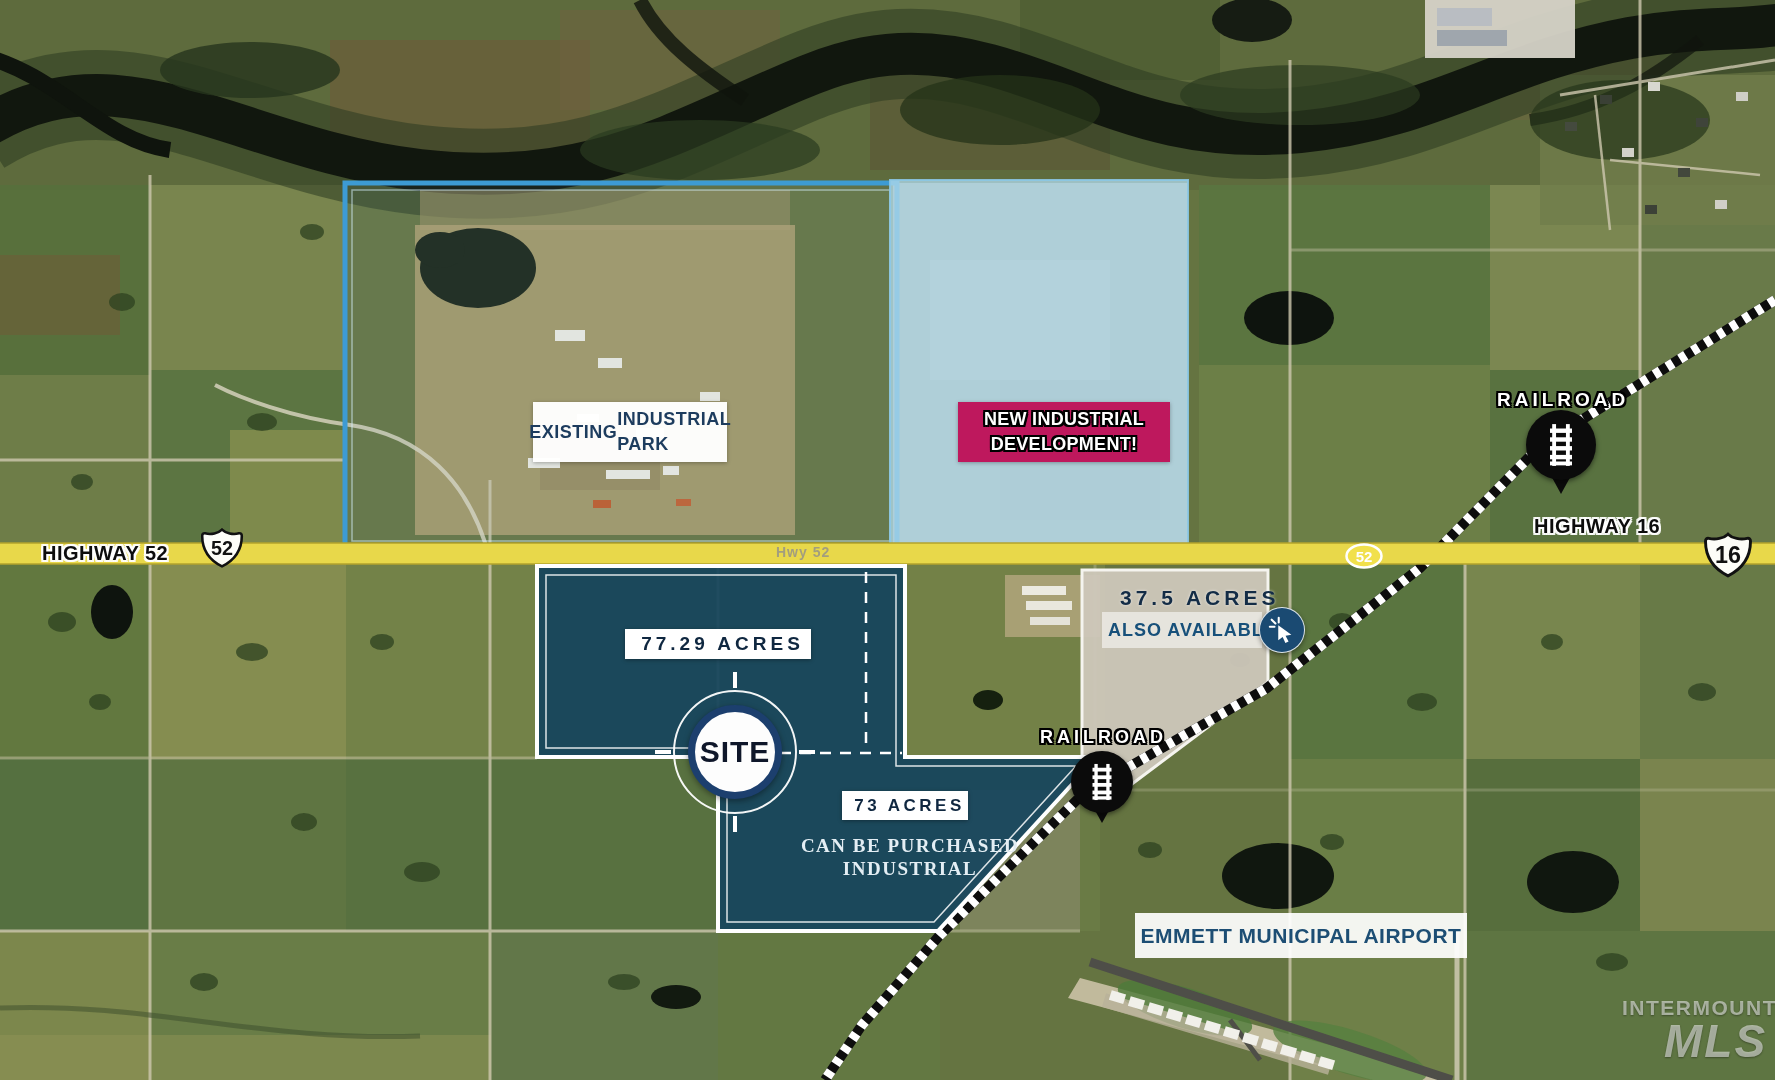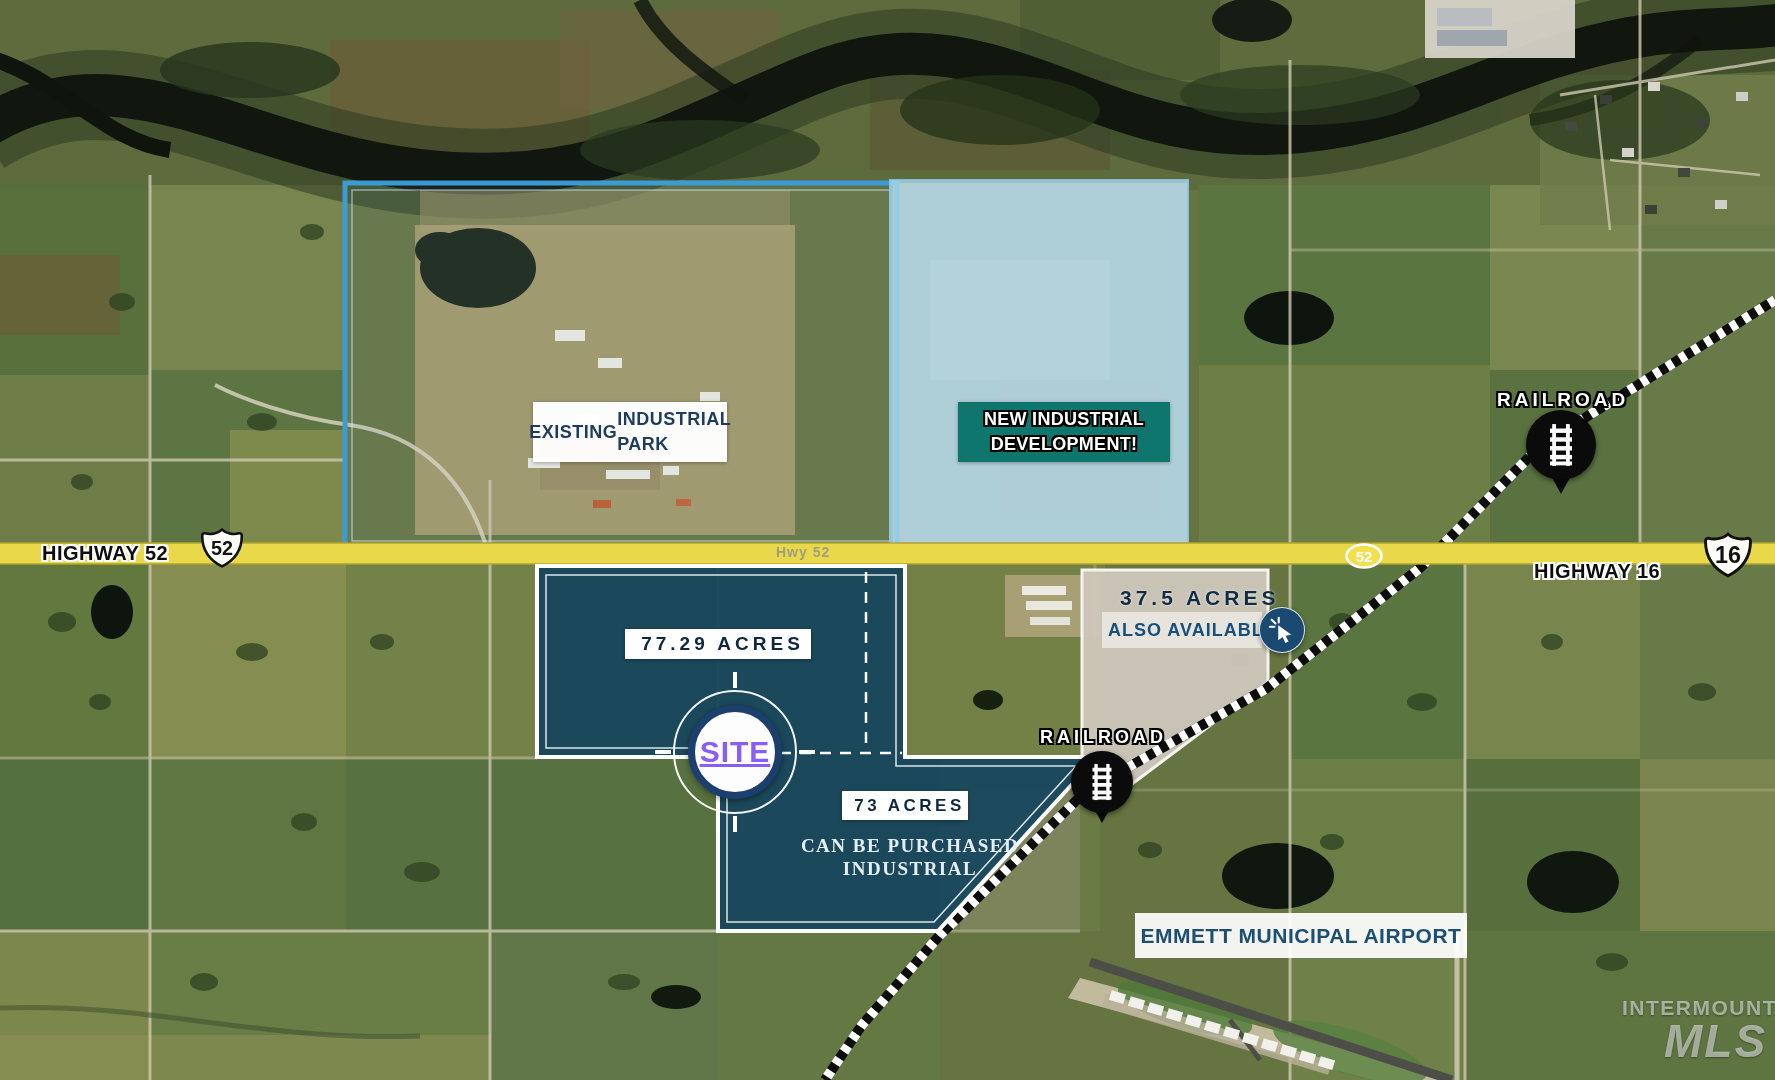--- a/index.html
+++ b/index.html
@@ -38,21 +38,21 @@
   
   .existing-label {
     left:513px; top:402px; width:194px; height:60px;
     background:rgba(255,255,255,.97); color:#1d3c5e;
     font-weight:bold; font-size:18px; line-height:25px; letter-spacing:.5px;
     display:flex; flex-direction:row; align-items:center; justify-content:center;
     box-shadow:0 1px 4px rgba(0,0,0,.3);
   }
   .newdev-label {
     left:938px; top:402px; width:212px; height:60px;
-    background:#0f766e; font-weight:bold; font-size:18px; line-height:25px; letter-spacing:.3px;
+    background:#be185d; font-weight:bold; font-size:18px; line-height:25px; letter-spacing:.3px;
     display:flex; flex-direction:column; align-items:center; justify-content:center;
     box-shadow:0 1px 4px rgba(0,0,0,.3); text-align:center;
   }
 
   .hwy-name { font-size:20px; font-weight:bold; letter-spacing:.5px; white-space:nowrap; }
 
   
   .pin { display:flex; flex-direction:column; align-items:center; }
   .pin-circle {
     border-radius:50%; background:#0b0b0b;
@@ -69,23 +69,22 @@
   
   .site-marker { left:635px; top:672px; width:160px; height:160px; }
   .site-ring {
     position:absolute; left:18px; top:18px; width:124px; height:124px;
     border:2.5px solid rgba(255,255,255,.95); border-radius:50%;
   }
   .site-circle {
     position:absolute; left:33px; top:33px; width:94px; height:94px;
     background:#fdfdfd; border:7px solid #1c3f6e; border-radius:50%;
     display:flex; align-items:center; justify-content:center;
-    color:#8b5cf6; font-size:30px; font-weight:bold; letter-spacing:1px;
+    color:#0f172a; font-size:30px; font-weight:bold; letter-spacing:1px;
     box-shadow:0 2px 6px rgba(0,0,0,.4);
-    text-decoration:underline;
   }
   .tick { position:absolute; background:#fff; }
   .tick-n { left:78px; top:0;    width:4px;  height:16px; }
   .tick-s { left:78px; bottom:0; width:4px;  height:16px; }
   .tick-w { left:0;  top:78px;   width:16px; height:4px; }
   .tick-e { right:0; top:78px;   width:16px; height:4px; }
 
   
   .acres-east {
     left:1100px; top:586px; font-size:21px; font-weight:bold; letter-spacing:4px;
@@ -364,21 +363,21 @@
 
 <div class="abs road-small">Hwy 52</div>
 
 <div class="abs" style="left:1324px; top:542px;">
   <svg width="40" height="28" viewBox="0 0 40 28">
     <ellipse cx="20" cy="14" rx="17.5" ry="11.5" fill="#f1e04c" stroke="#fff" stroke-width="2.5"></ellipse>
     <text x="20" y="19.5" text-anchor="middle" font-size="15" font-weight="bold" fill="#fff">52</text>
   </svg>
 </div>
 
-<div class="abs hwy-name out-light" style="left:1514px; top:560px;text-align:center;">HIGHWAY 16</div>
+<div class="abs hwy-name out-light" style="left:1514px; top:515px;text-align:center;">HIGHWAY 16</div>
 <div class="abs" style="left:1683px; top:531px;">
   <svg width="50" height="48" viewBox="0 0 60 56">
     <path d="M30 3 C35 8 45 10 53 8 C55.5 7.5 57 9 57 11.5 C57 30 48 44 30 53 C12 44 3 30 3 11.5 C3 9 4.5 7.5 7 8 C15 10 25 8 30 3 Z" fill="#fdfdf8" stroke="#111" stroke-width="3.5"></path>
     <text x="30" y="38" text-anchor="middle" font-size="28" font-weight="bold" fill="#111">16</text>
   </svg>
 </div>
 
 <div class="abs" style="left:1477px; top:389px;">
   <div class="pin-label out-dark">RAILROAD</div>
 </div>

